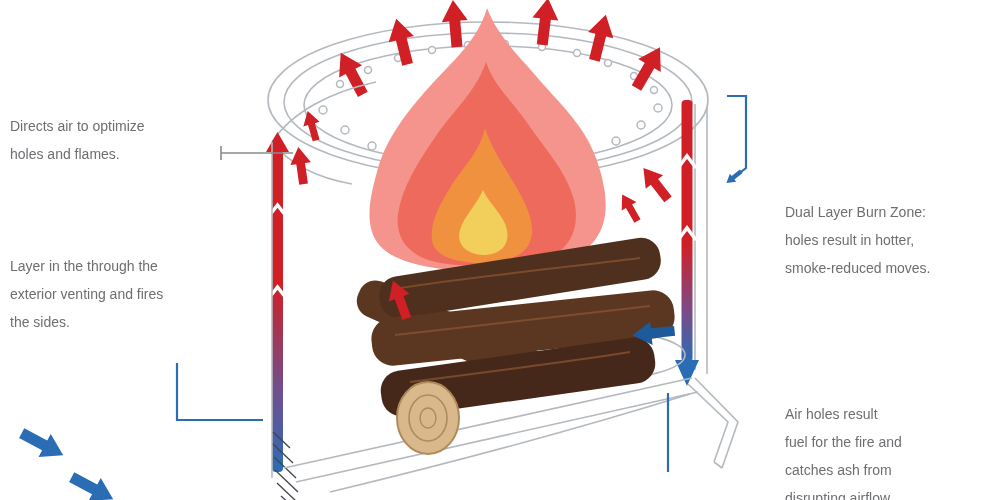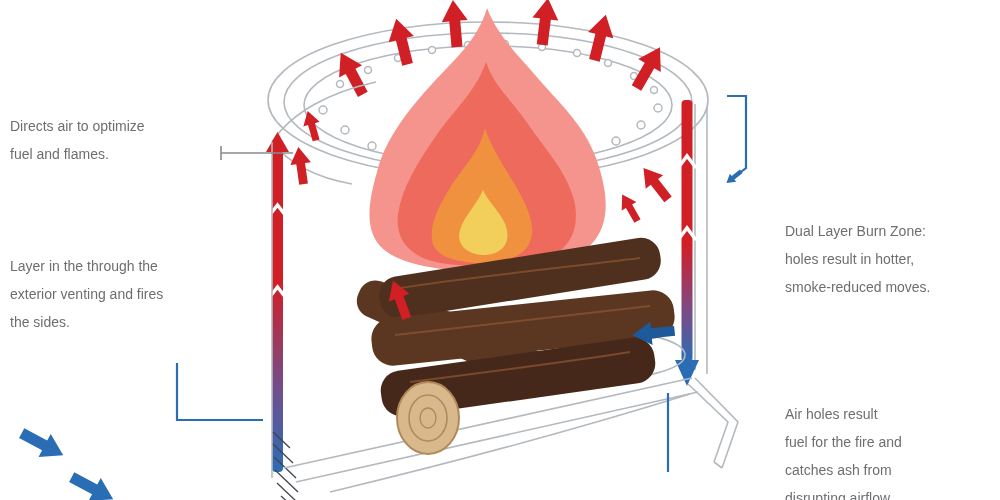--- a/index.html
+++ b/index.html
@@ -181,30 +181,30 @@
     <g>
       <path class="connector-blue" d="M727,96 L746,96 L746,168 L737,175"></path>
       <use href="#arrow" class="cool" transform="translate(734,177) rotate(-128) scale(0.4)"></use>
     </g>
     <line class="connector-blue" x1="668" y1="393" x2="668" y2="472"></line>
   </g>
 </svg>
 
 <div class="ann" style="left:10px;top:112px;">
   <div>Directs air to optimize</div>
-  <div>fuel and flames.</div>
+  <div>holes and flames.</div>
 </div>
 
 <div class="ann" style="left:10px;top:252px;">
   <div>Layer in the through the</div>
   <div>exterior venting and fires</div>
   <div>the sides.</div>
 </div>
 
-<div class="ann" style="left:785px;top:198px;margin-top:19px;">
+<div class="ann" style="left:785px;top:198px;">
   <div>Dual Layer Burn Zone:</div>
   <div>holes result in hotter,</div>
   <div>smoke-reduced moves.</div>
 </div>
 
 <div class="ann" style="left:785px;top:400px;">
   <div>Air holes result</div>
   <div>fuel for the fire and</div>
   <div>catches ash from</div>
   <div>disrupting airflow</div>

